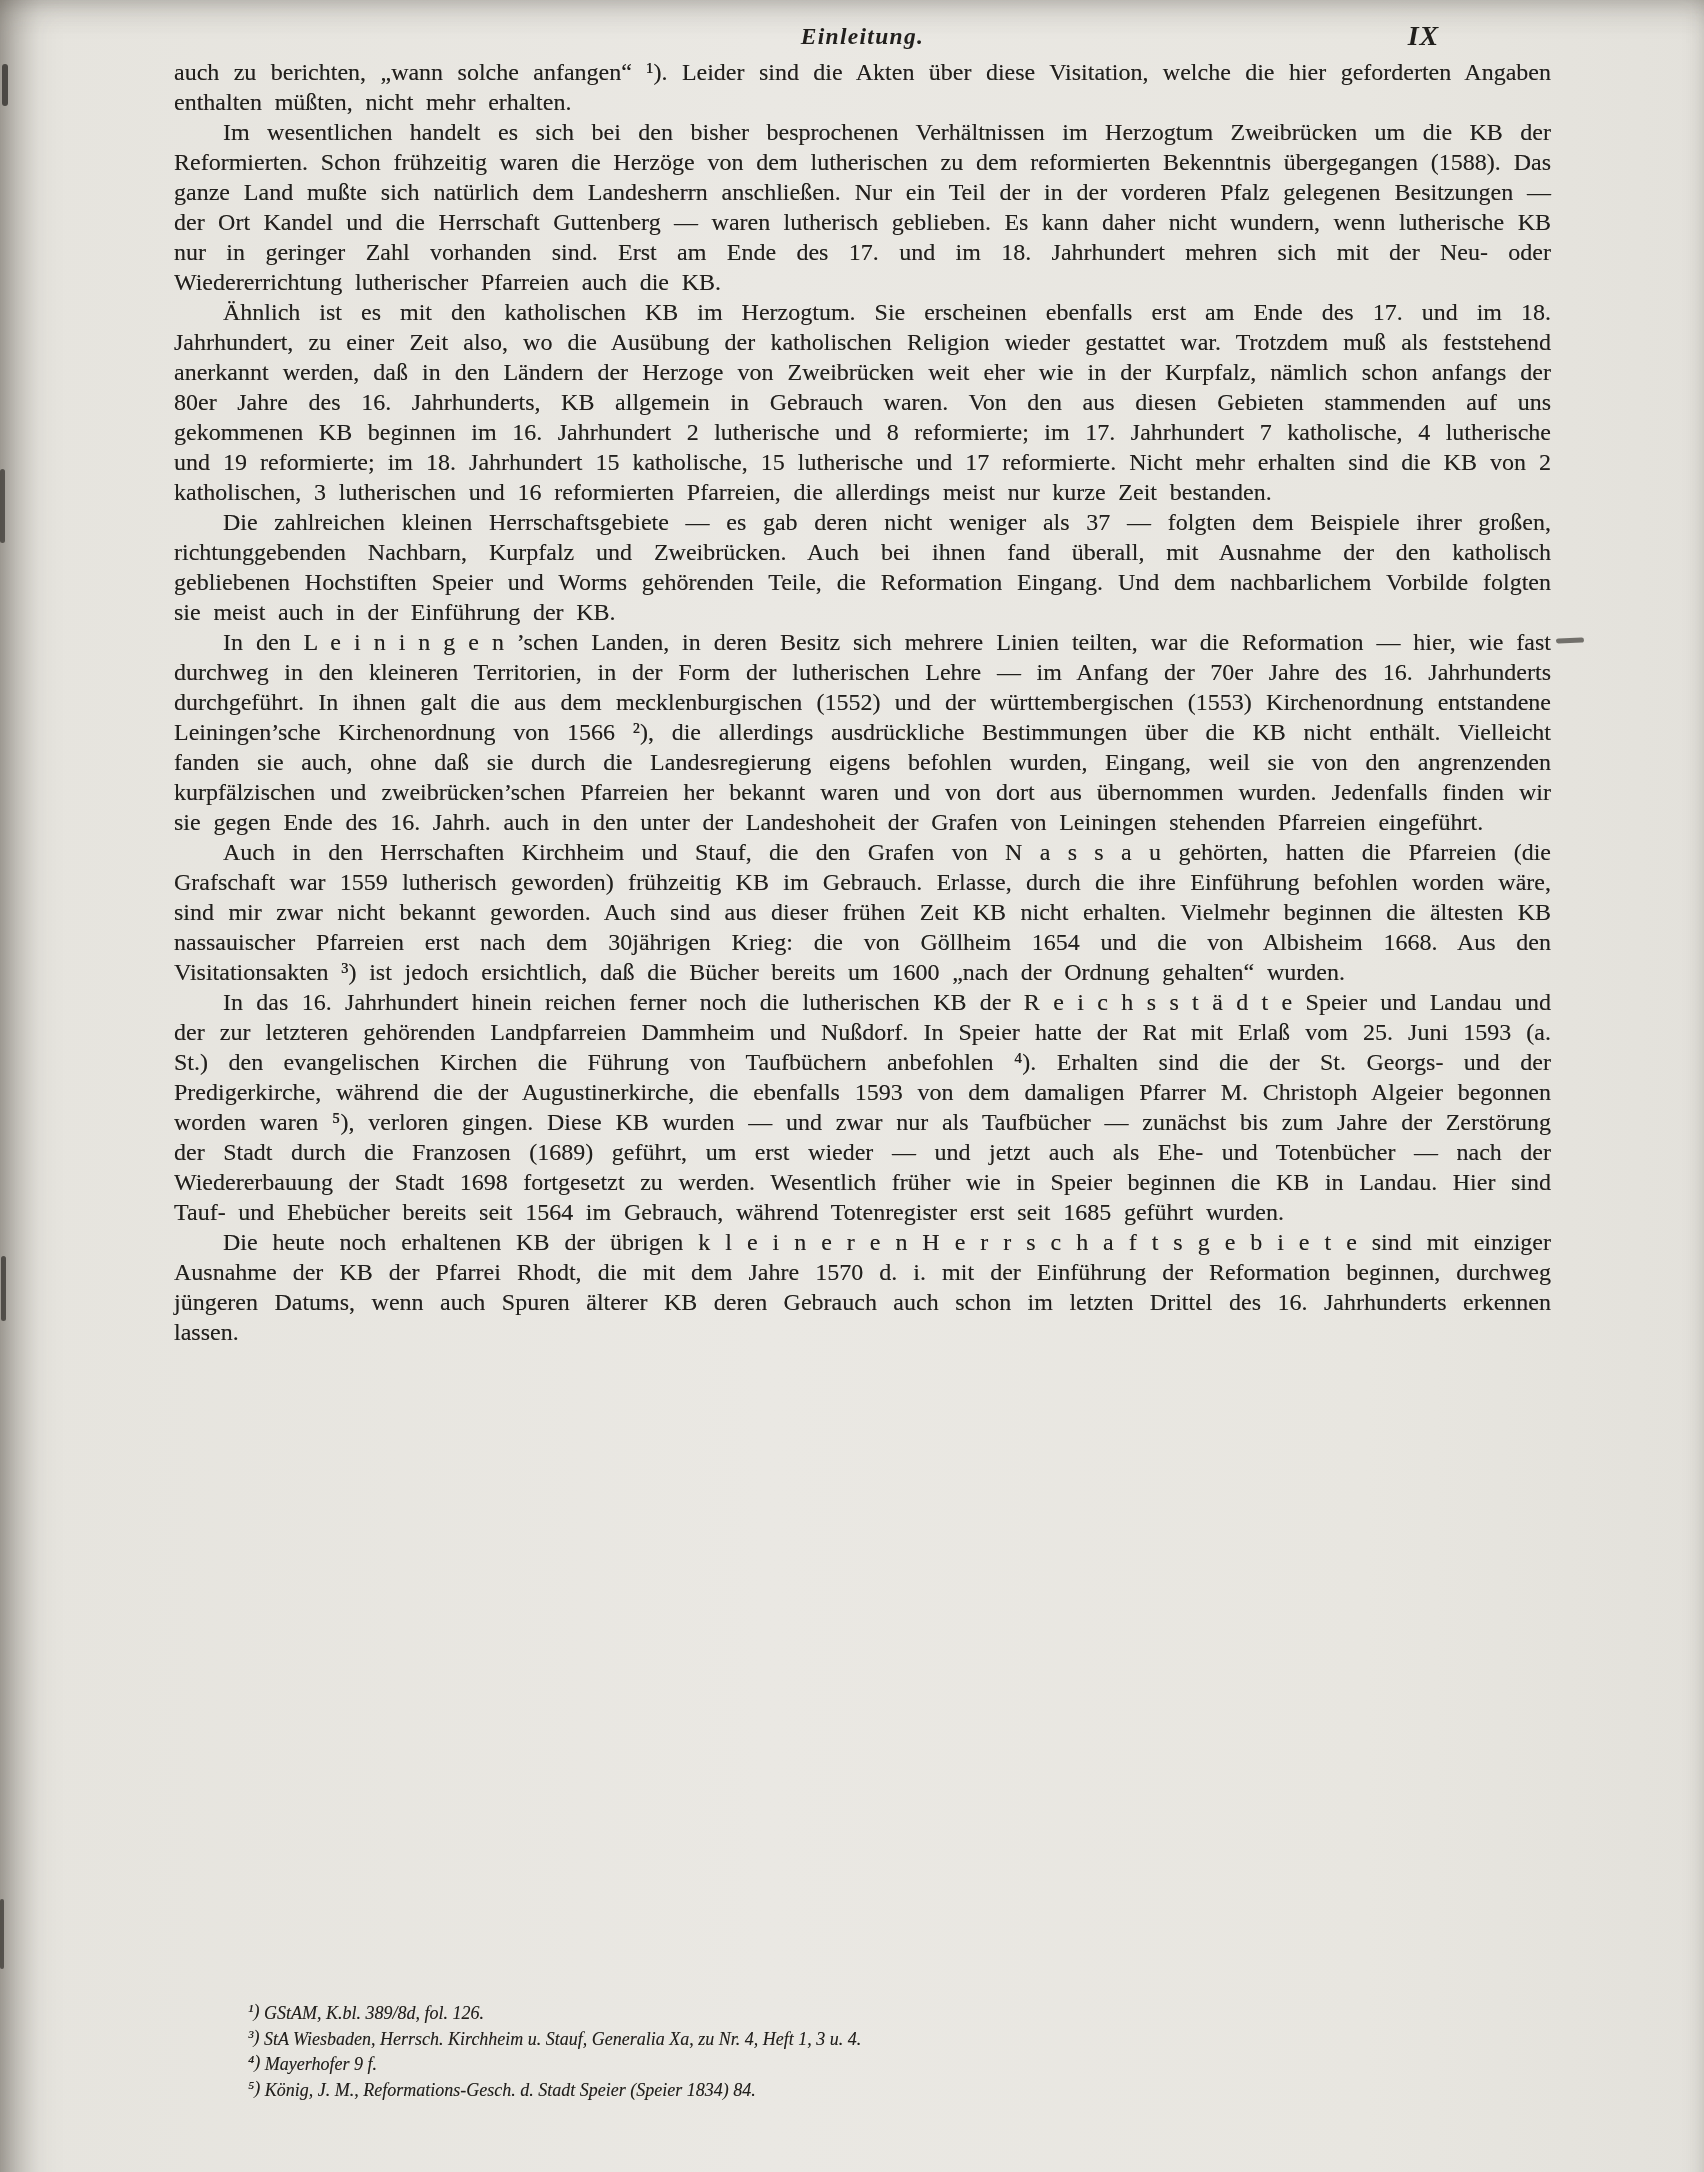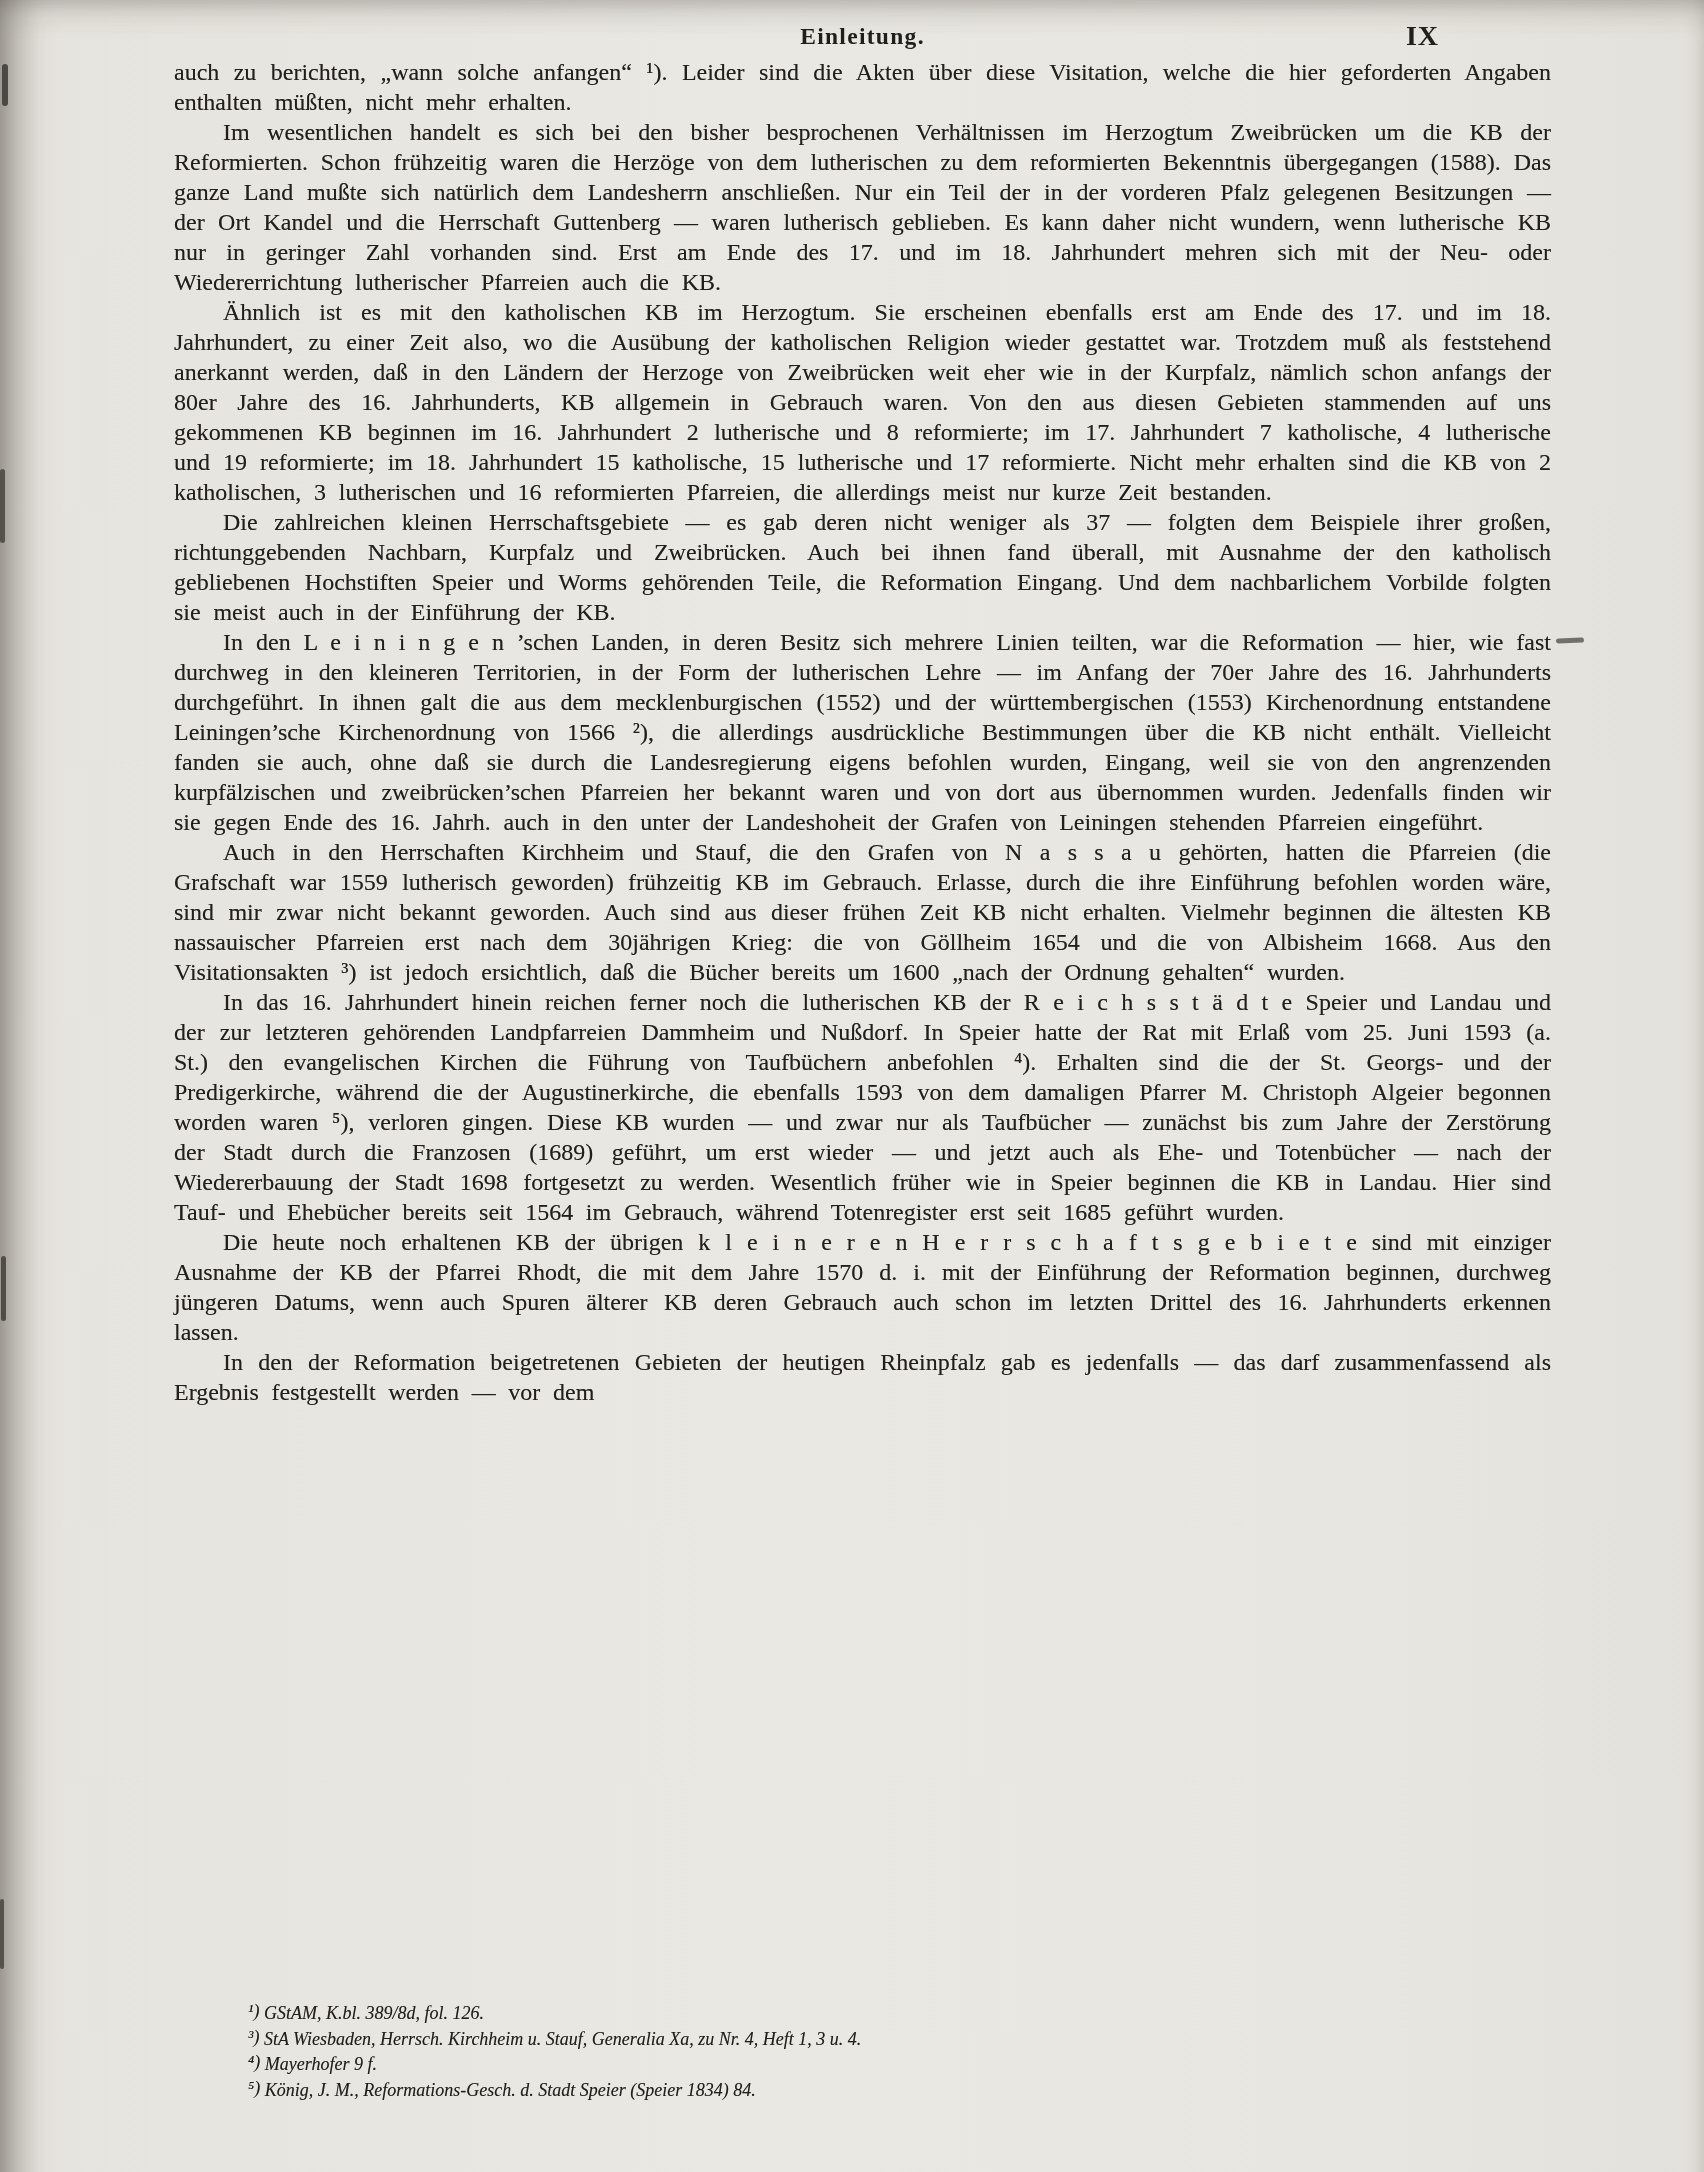--- a/index.html
+++ b/index.html
@@ -22,20 +22,21 @@
     overflow: hidden;
     font-family: "Liberation Serif", "DejaVu Serif", serif;
     color: #211f1c;
   }
   .header {
     position: absolute;
     top: 22.6px;
     left: 174px;
     width: 1377px;
     text-align: center;
+    font-style: italic;
   }
   .header .running-title {
     font-size: 23.5px;
     font-weight: bold;
     letter-spacing: 1.3px;
   }
   .header .folio {
     position: absolute;
     right: 112px;
     top: -2.6px;
@@ -106,21 +107,20 @@
   <div class="column">
     <div class="bodytext">
       <p class="noindent">auch zu berichten, „wann solche anfangen“ ¹).  Leider sind die Akten über diese Visitation, welche die hier geforderten Angaben enthalten müßten, nicht mehr erhalten.</p>
       <p>Im wesentlichen handelt es sich bei den bisher besprochenen Verhältnissen im Herzogtum Zweibrücken um die KB der Reformierten.  Schon frühzeitig waren die Herzöge von dem lutherischen zu dem reformierten Bekenntnis übergegangen (1588). Das ganze Land mußte sich natürlich dem Landesherrn anschließen.  Nur ein Teil der in der vorderen Pfalz gelegenen Besitzungen — der Ort Kandel und die Herrschaft Guttenberg — waren lutherisch geblieben.  Es kann daher nicht wundern, wenn lutherische KB nur in geringer Zahl vorhanden sind.  Erst am Ende des 17. und im 18. Jahrhundert mehren sich mit der Neu- oder Wiedererrichtung lutherischer Pfarreien auch die KB.</p>
       <p>Ähnlich ist es mit den katholischen KB im Herzogtum.  Sie erscheinen ebenfalls erst am Ende des 17. und im 18. Jahrhundert, zu einer Zeit also, wo die Ausübung der katholischen Religion wieder gestattet war.  Trotzdem muß als feststehend anerkannt werden, daß in den Ländern der Herzoge von Zweibrücken weit eher wie in der Kurpfalz, nämlich schon anfangs der 80er Jahre des 16. Jahrhunderts, KB allgemein in Gebrauch waren. Von den aus diesen Gebieten stammenden auf uns gekommenen KB beginnen im 16. Jahrhundert 2 lutherische und 8 reformierte; im 17. Jahrhundert 7 katholische, 4 lutherische und 19 reformierte; im 18. Jahrhundert 15 katholische, 15 lutherische und 17 reformierte. Nicht mehr erhalten sind die KB von 2 katholischen, 3 lutherischen und 16 reformierten Pfarreien, die allerdings meist nur kurze Zeit bestanden.</p>
       <p>Die zahlreichen kleinen Herrschaftsgebiete — es gab deren nicht weniger als 37 — folgten dem Beispiele ihrer großen, richtunggebenden Nachbarn, Kurpfalz und Zweibrücken.  Auch bei ihnen fand überall, mit Ausnahme der den katholisch gebliebenen Hochstiften Speier und Worms gehörenden Teile, die Reformation Eingang.  Und dem nachbarlichem Vorbilde folgten sie meist auch in der Einführung der KB.</p>
       <p>In den L e i n i n g e n ’schen Landen, in deren Besitz sich mehrere Linien teilten, war die Reformation — hier, wie fast durchweg in den kleineren Territorien, in der Form der lutherischen Lehre — im Anfang der 70er Jahre des 16. Jahrhunderts durchgeführt.  In ihnen galt die aus dem mecklenburgischen (1552) und der württembergischen (1553) Kirchenordnung entstandene Leiningen’sche Kirchenordnung von 1566 ²), die allerdings ausdrückliche Bestimmungen über die KB nicht enthält.  Vielleicht fanden sie auch, ohne daß sie durch die Landesregierung eigens befohlen wurden, Eingang, weil sie von den angrenzenden kurpfälzischen und zweibrücken’schen Pfarreien her bekannt waren und von dort aus übernommen wurden.  Jedenfalls finden wir sie gegen Ende des 16. Jahrh. auch in den unter der Landeshoheit der Grafen von Leiningen stehenden Pfarreien eingeführt.</p>
       <p>Auch in den Herrschaften Kirchheim und Stauf, die den Grafen von N a s s a u gehörten, hatten die Pfarreien (die Grafschaft war 1559 lutherisch geworden) frühzeitig KB im Gebrauch.  Erlasse, durch die ihre Einführung befohlen worden wäre, sind mir zwar nicht bekannt geworden.  Auch sind aus dieser frühen Zeit KB nicht erhalten. Vielmehr beginnen die ältesten KB nassauischer Pfarreien erst nach dem 30jährigen Krieg: die von Göllheim 1654 und die von Albisheim 1668.  Aus den Visitationsakten ³) ist jedoch ersichtlich, daß die Bücher bereits um 1600 „nach der Ordnung gehalten“ wurden.</p>
       <p>In das 16. Jahrhundert hinein reichen ferner noch die lutherischen KB der R e i c h s s t ä d t e Speier und Landau und der zur letzteren gehörenden Landpfarreien Dammheim und Nußdorf.  In Speier hatte der Rat mit Erlaß vom 25. Juni 1593 (a. St.) den evangelischen Kirchen die Führung von Taufbüchern anbefohlen ⁴).  Erhalten sind die der St. Georgs- und der Predigerkirche, während die der Augustinerkirche, die ebenfalls 1593 von dem damaligen Pfarrer M. Christoph Algeier begonnen worden waren ⁵), verloren gingen.  Diese KB wurden — und zwar nur als Taufbücher — zunächst bis zum Jahre der Zerstörung der Stadt durch die Franzosen (1689) geführt, um erst wieder — und jetzt auch als Ehe- und Totenbücher — nach der Wiedererbauung der Stadt 1698 fortgesetzt zu werden.  Wesentlich früher wie in Speier beginnen die KB in Landau. Hier sind Tauf- und Ehebücher bereits seit 1564 im Gebrauch, während Totenregister erst seit 1685 geführt wurden.</p>
       <p>Die heute noch erhaltenen KB der übrigen k l e i n e r e n  H e r r s c h a f t s g e b i e t e sind mit einziger Ausnahme der KB der Pfarrei Rhodt, die mit dem Jahre 1570 d. i. mit der Einführung der Reformation beginnen, durchweg jüngeren Datums, wenn auch Spuren älterer KB deren Gebrauch auch schon im letzten Drittel des 16. Jahrhunderts erkennen lassen.</p>
-      <p>In den der Reformation beigetretenen Gebieten der heutigen Rheinpfalz gab es jedenfalls — das darf zusammenfassend als Ergebnis festgestellt werden — vor dem</p>
     </div>
 
     <div class="footnotes">
       <p><span class="fn-marker">¹)</span> <span>GStAM, K.bl. 389/8d, fol. 126.</span></p>
       <p><span class="fn-marker">³)</span> <span>StA Wiesbaden, Herrsch. Kirchheim u. Stauf, Generalia Xa, zu Nr. 4, Heft 1, 3 u. 4.</span></p>
       <p><span class="fn-marker">⁴)</span> <span>Mayerhofer 9 f.</span></p>
       <p><span class="fn-marker">⁵)</span> <span>König, J. M., Reformations-Gesch. d. Stadt Speier (Speier 1834) 84.</span></p>
     </div>
   </div>
 

